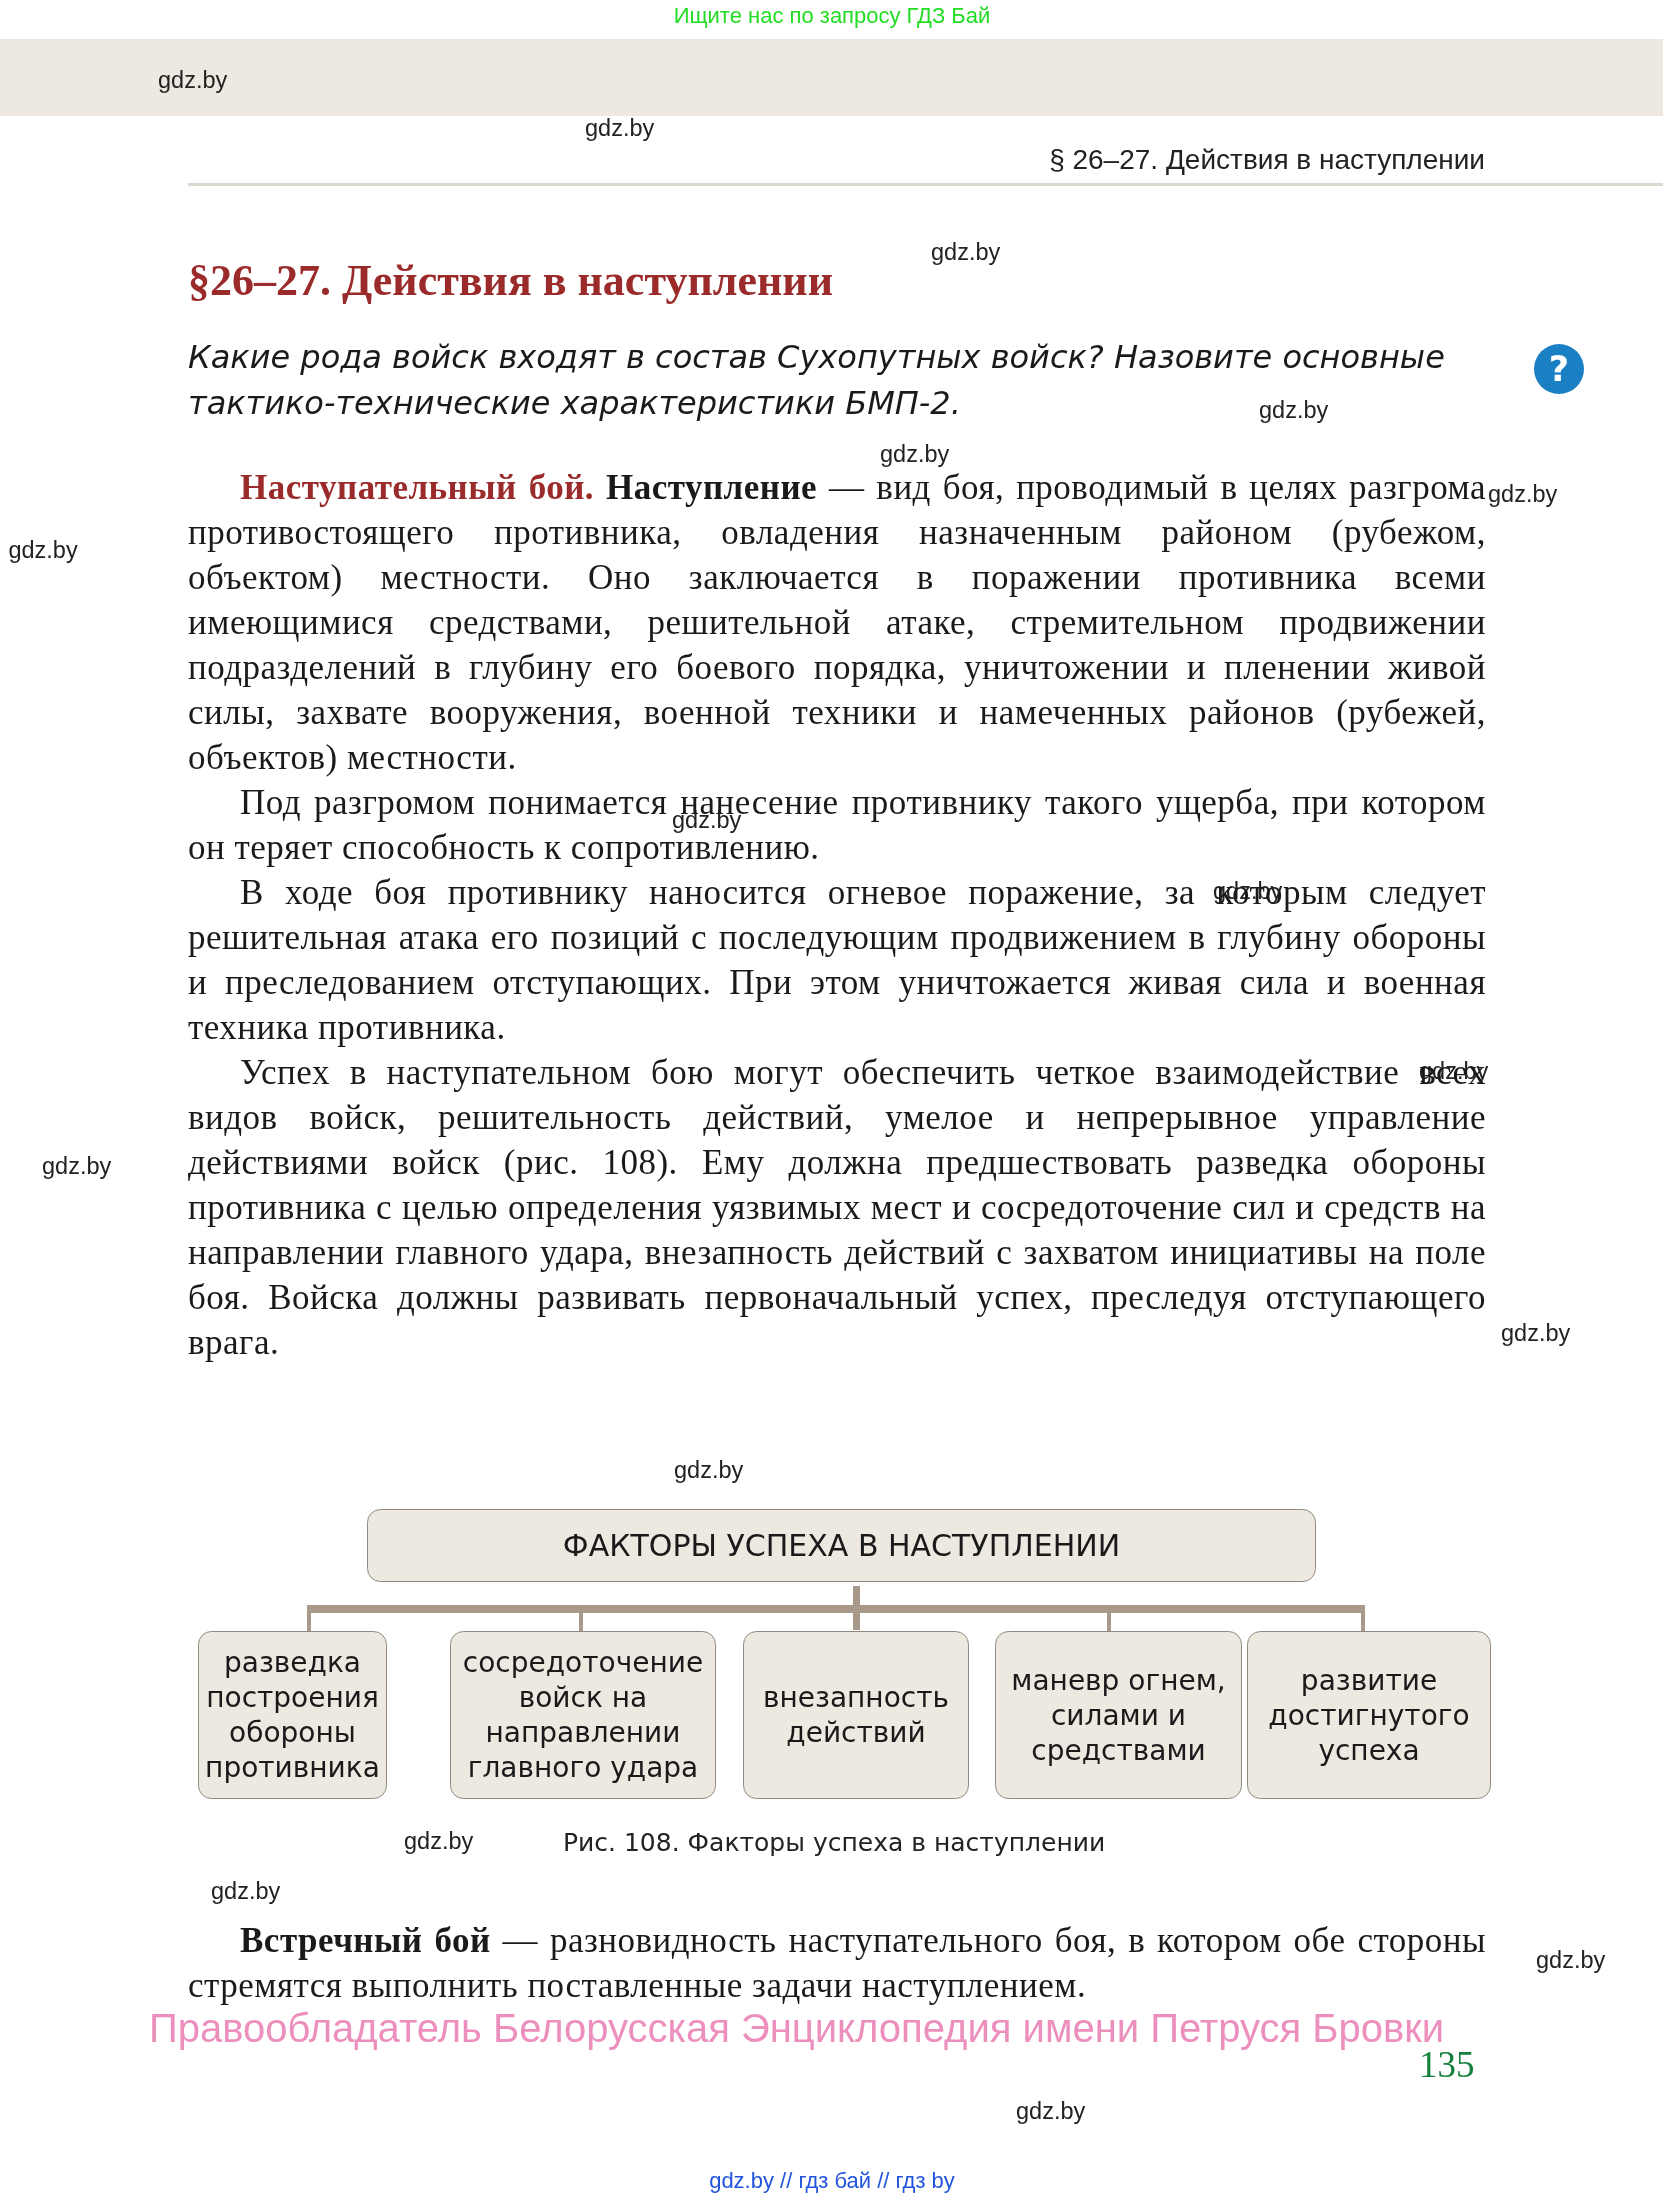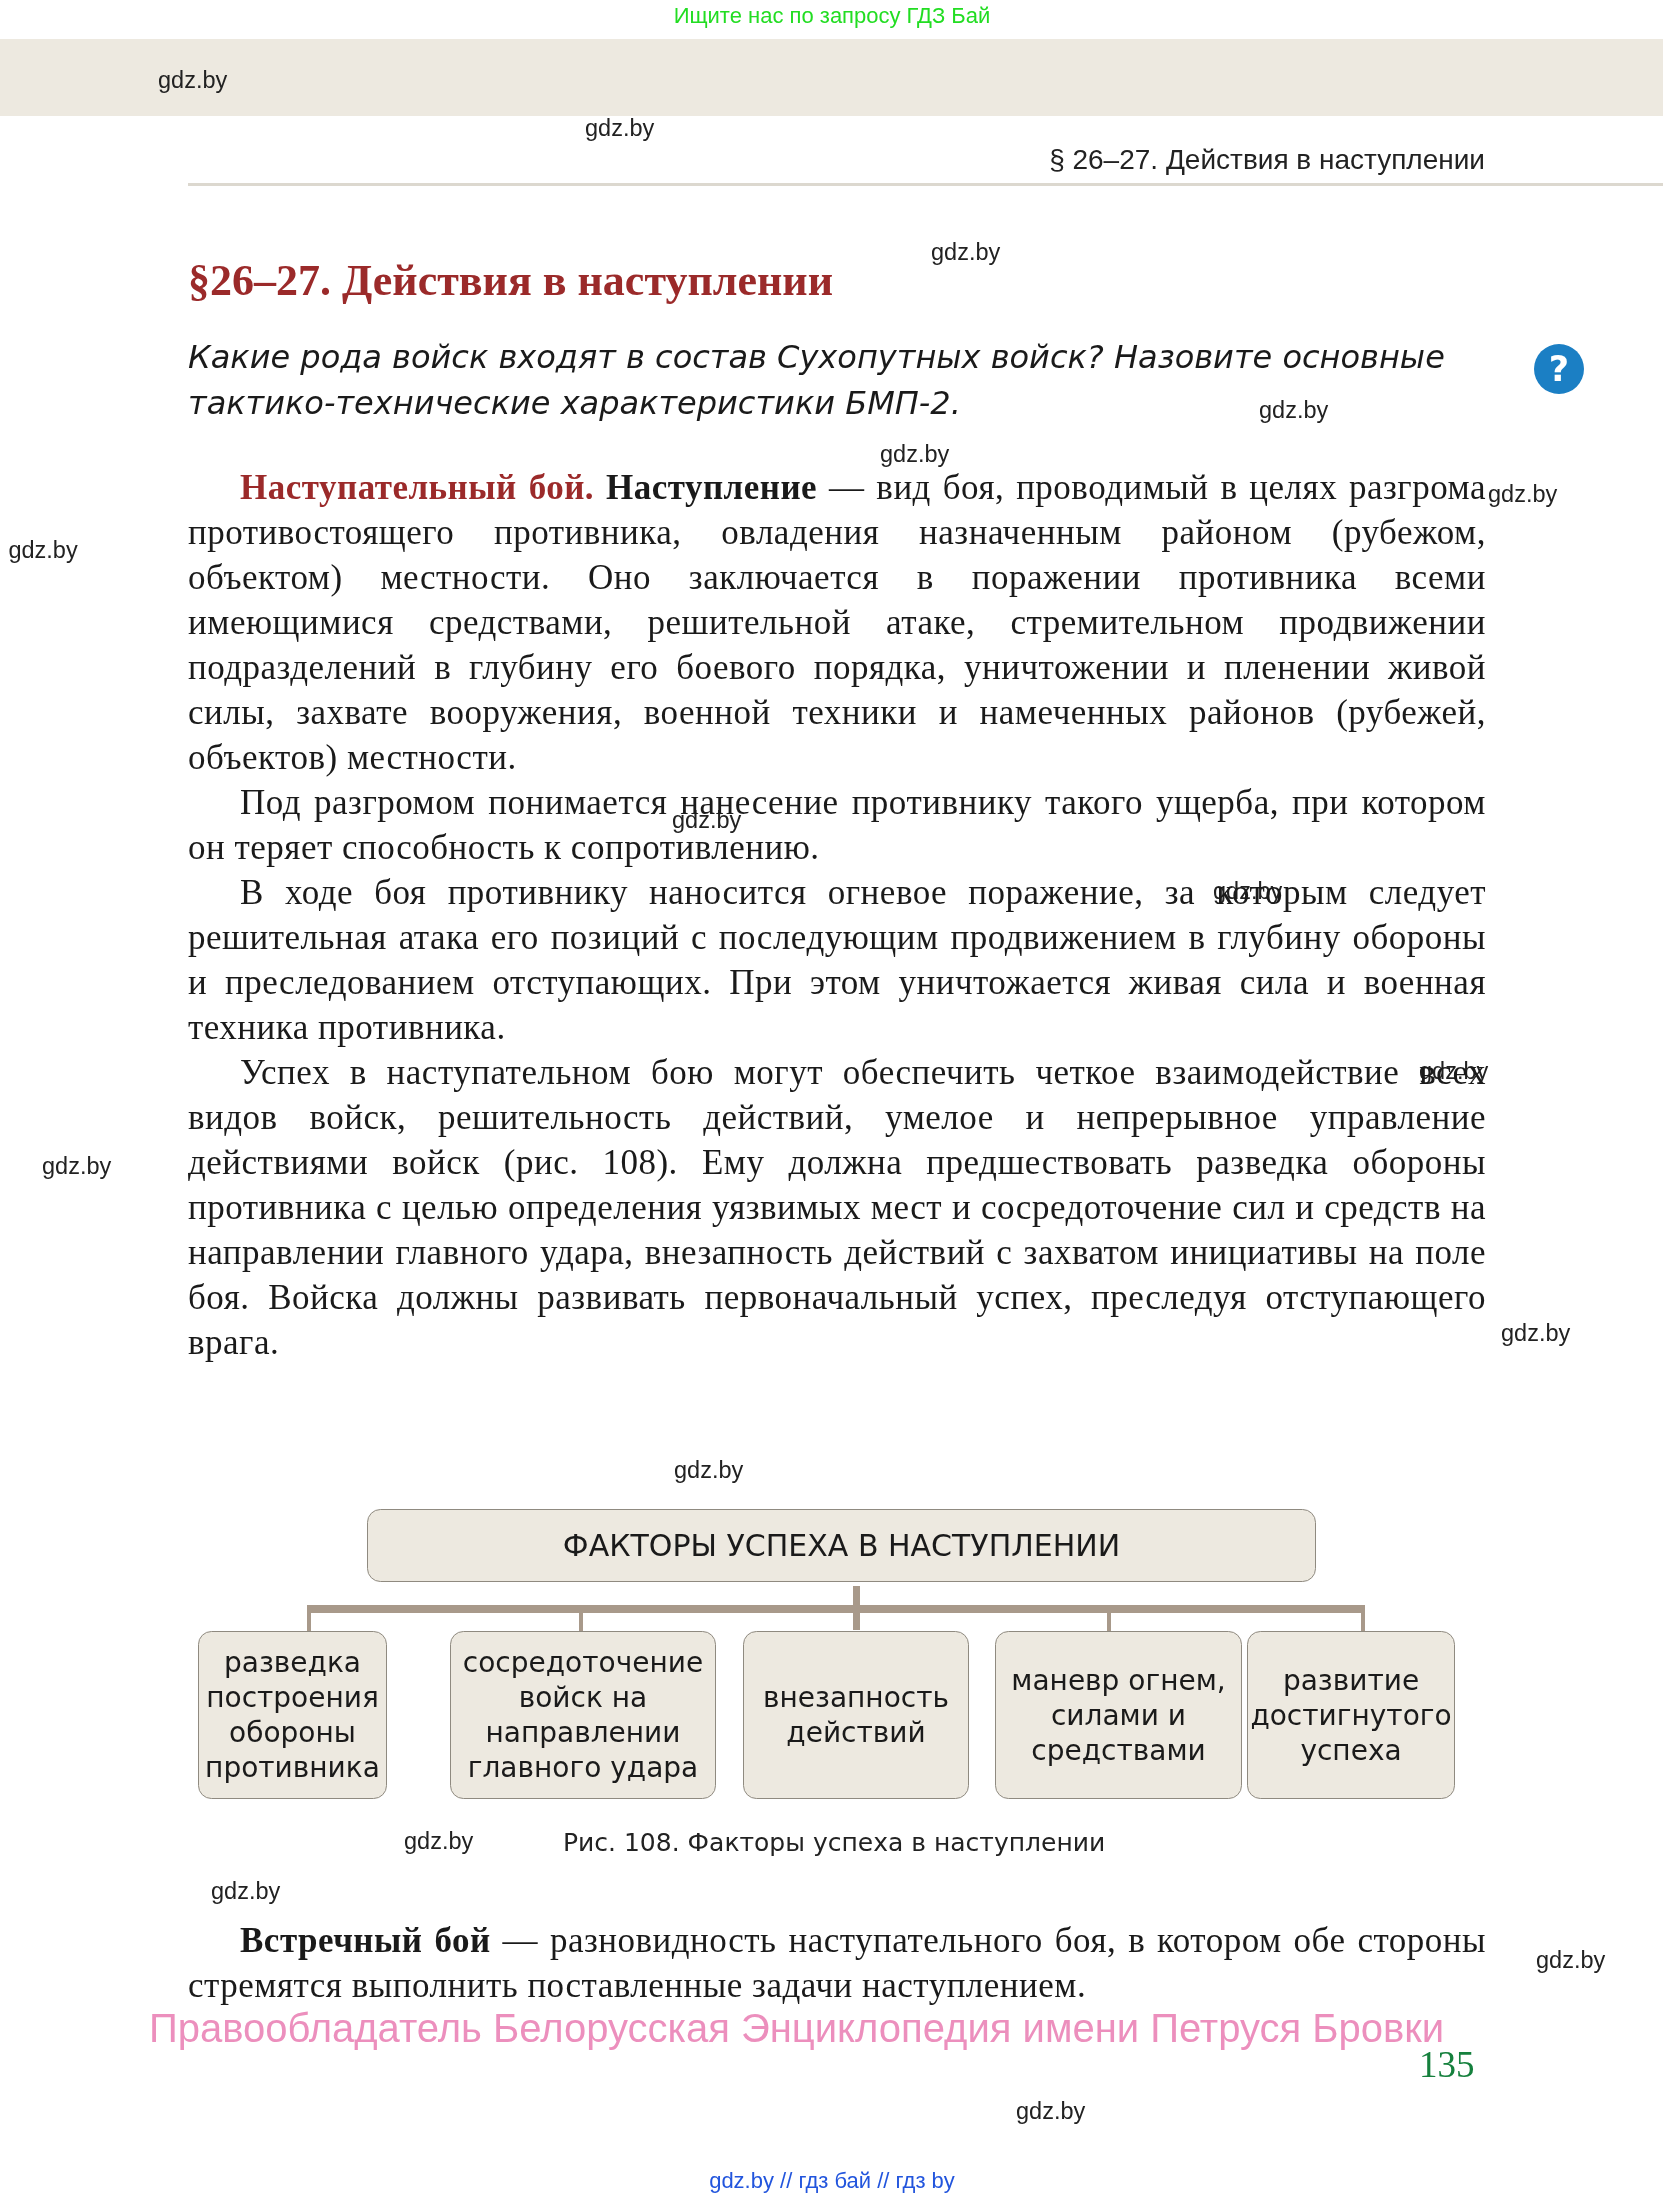--- a/index.html
+++ b/index.html
@@ -71,21 +71,21 @@
 <div class="abs conn" style="top:1605px;left:307px;width:1058px;height:7.5px;"></div>
 <div class="abs conn" style="top:1605px;left:307px;width:4.2px;height:26px;"></div>
 <div class="abs conn" style="top:1605px;left:579px;width:4.2px;height:26px;"></div>
 <div class="abs conn" style="top:1605px;left:1107px;width:4.2px;height:26px;"></div>
 <div class="abs conn" style="top:1605px;left:1361px;width:4.2px;height:26px;"></div>
 
 <div class="abs diag-box diag-child" style="left:198px;width:189px;">разведка построения обороны противника</div>
 <div class="abs diag-box diag-child" style="left:450px;width:266px;">сосредоточение войск на направлении главного удара</div>
 <div class="abs diag-box diag-child" style="left:743px;width:226px;">внезапность действий</div>
 <div class="abs diag-box diag-child" style="left:995px;width:247px;">маневр огнем, силами и средствами</div>
-<div class="abs diag-box diag-child" style="left:1247px;width:208px;">развитие достигнутого успеха</div>
+<div class="abs diag-box diag-child" style="left:1247px;width:244px;">развитие достигнутого успеха</div>
 
 <div class="abs caption">Рис. 108. Факторы успеха в наступлении</div>
 
 <div class="abs body" style="top:1918px;">
   <p><span class="bold">Встречный бой</span><span> — разновидность наступательного боя, в котором обе стороны стремятся выполнить поставленные задачи наступлением.</span></p>
 </div>
 
 <div class="abs pink">Правообладатель Белорусская Энциклопедия имени Петруся Бровки</div>
 <div class="abs pageno">135</div>
 <div class="abs footer">gdz.by  //  гдз бай  //  гдз by</div>

